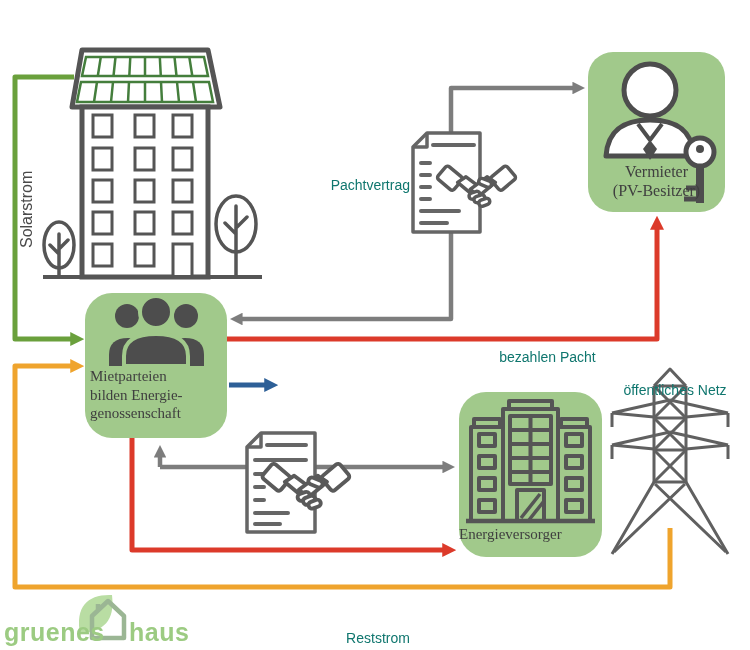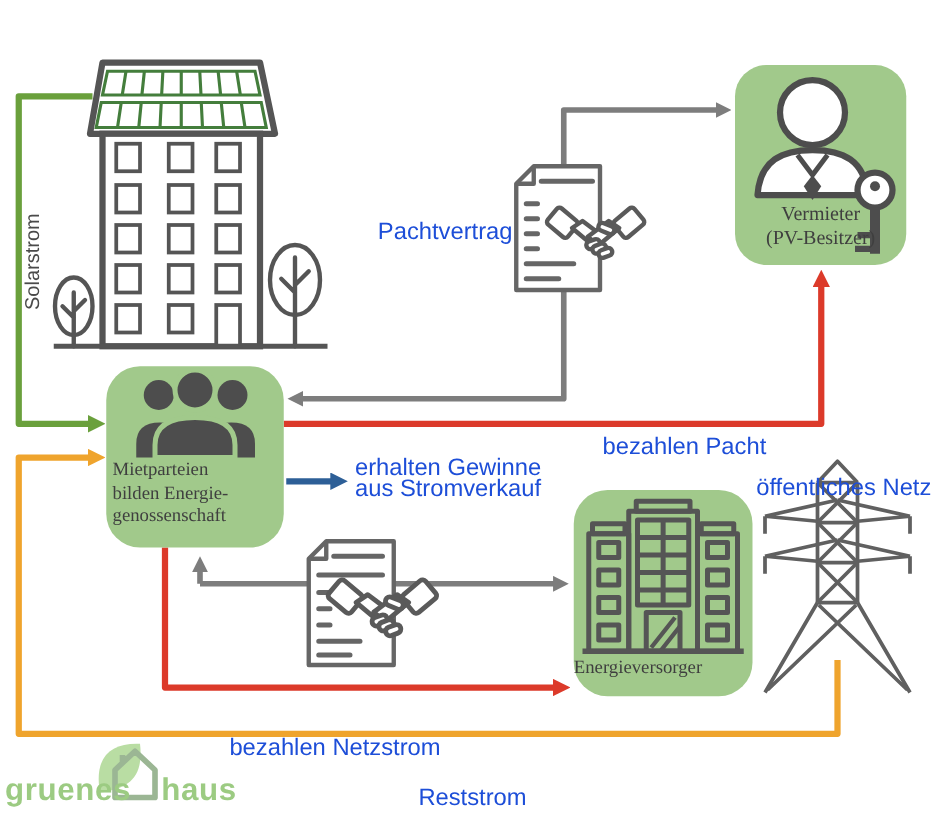--- a/index.html
+++ b/index.html
@@ -1,19 +1,19 @@
 <!DOCTYPE html>
 <html><head>
 <meta charset="utf-8">
 <style>
   html,body{margin:0;padding:0;background:#fff;}
   #stage{position:relative;width:750px;height:650px;background:#ffffff;overflow:hidden;
          font-family:"Liberation Sans",sans-serif;}
   #diagram-svg{position:absolute;left:0;top:0;}
-  .lbl{position:absolute;font-size:19px;color:#1d4ed8;line-height:17px;white-space:pre-line;}
+  .lbl{position:absolute;font-size:14px;color:#0f766e;line-height:17px;white-space:pre-line;}
   .lbl.center{text-align:center;margin-top:36px;}
   .lbl.right{text-align:right;}
   #page-title{position:absolute;left:4px;top:4px;width:740px;font-size:27px;font-weight:800;
               color:#161616;letter-spacing:0.2px;color:#141414;}
   #lbl-solarstrom{left:18px;top:248px;width:110px;transform:rotate(-90deg);
                   transform-origin:0 0;font-size:16px;color:#4a4a4a;}
   #lbl-pachtvertrag{left:290px;top:177px;width:120px;}
   #lbl-bezahlen-pacht{left:455px;top:313px;width:185px;}
   #lbl-oeffentliches-netz{left:600px;top:346px;width:150px;}
   #lbl-erhalten-gewinne{left:284px;top:366px;width:160px;}
@@ -202,23 +202,20 @@
       <path d="M80,634 C75,606 88,594 112,595 C115,621 104,631 80,634 Z" fill="#b9dda3"></path>
       <path d="M92,638 V616 L108,601 L124,616 V638 Z M98,611 V604" fill="none" stroke="#9bb694" stroke-width="4.5" stroke-linejoin="round"></path>
     </g>
   </svg>
 
 
   <div class="lbl" id="lbl-solarstrom">Solarstrom</div>
   <div class="lbl right" id="lbl-pachtvertrag">Pachtvertrag</div>
   <div class="lbl center" id="lbl-bezahlen-pacht">bezahlen Pacht</div>
   <div class="lbl center" id="lbl-oeffentliches-netz">öffentliches Netz</div>
-  <div class="lbl" id="lbl-erhalten-gewinne">erhalten Gewinne
-aus Stromverkauf</div>
-  <div class="lbl center" id="lbl-bezahlen-netzstrom">bezahlen Netzstrom</div>
   <div class="lbl center" id="lbl-reststrom">Reststrom</div>
 
   <div class="nodelbl" id="lbl-vermieter">Vermieter
 (PV-Besitzer)</div>
   <div class="nodelbl" id="lbl-mietparteien">Mietparteien
 bilden Energie-
 genossenschaft</div>
   <div class="nodelbl" id="lbl-energieversorger">Energieversorger</div>
 
   <div class="logo-word" id="logo-word1">gruenes</div>

